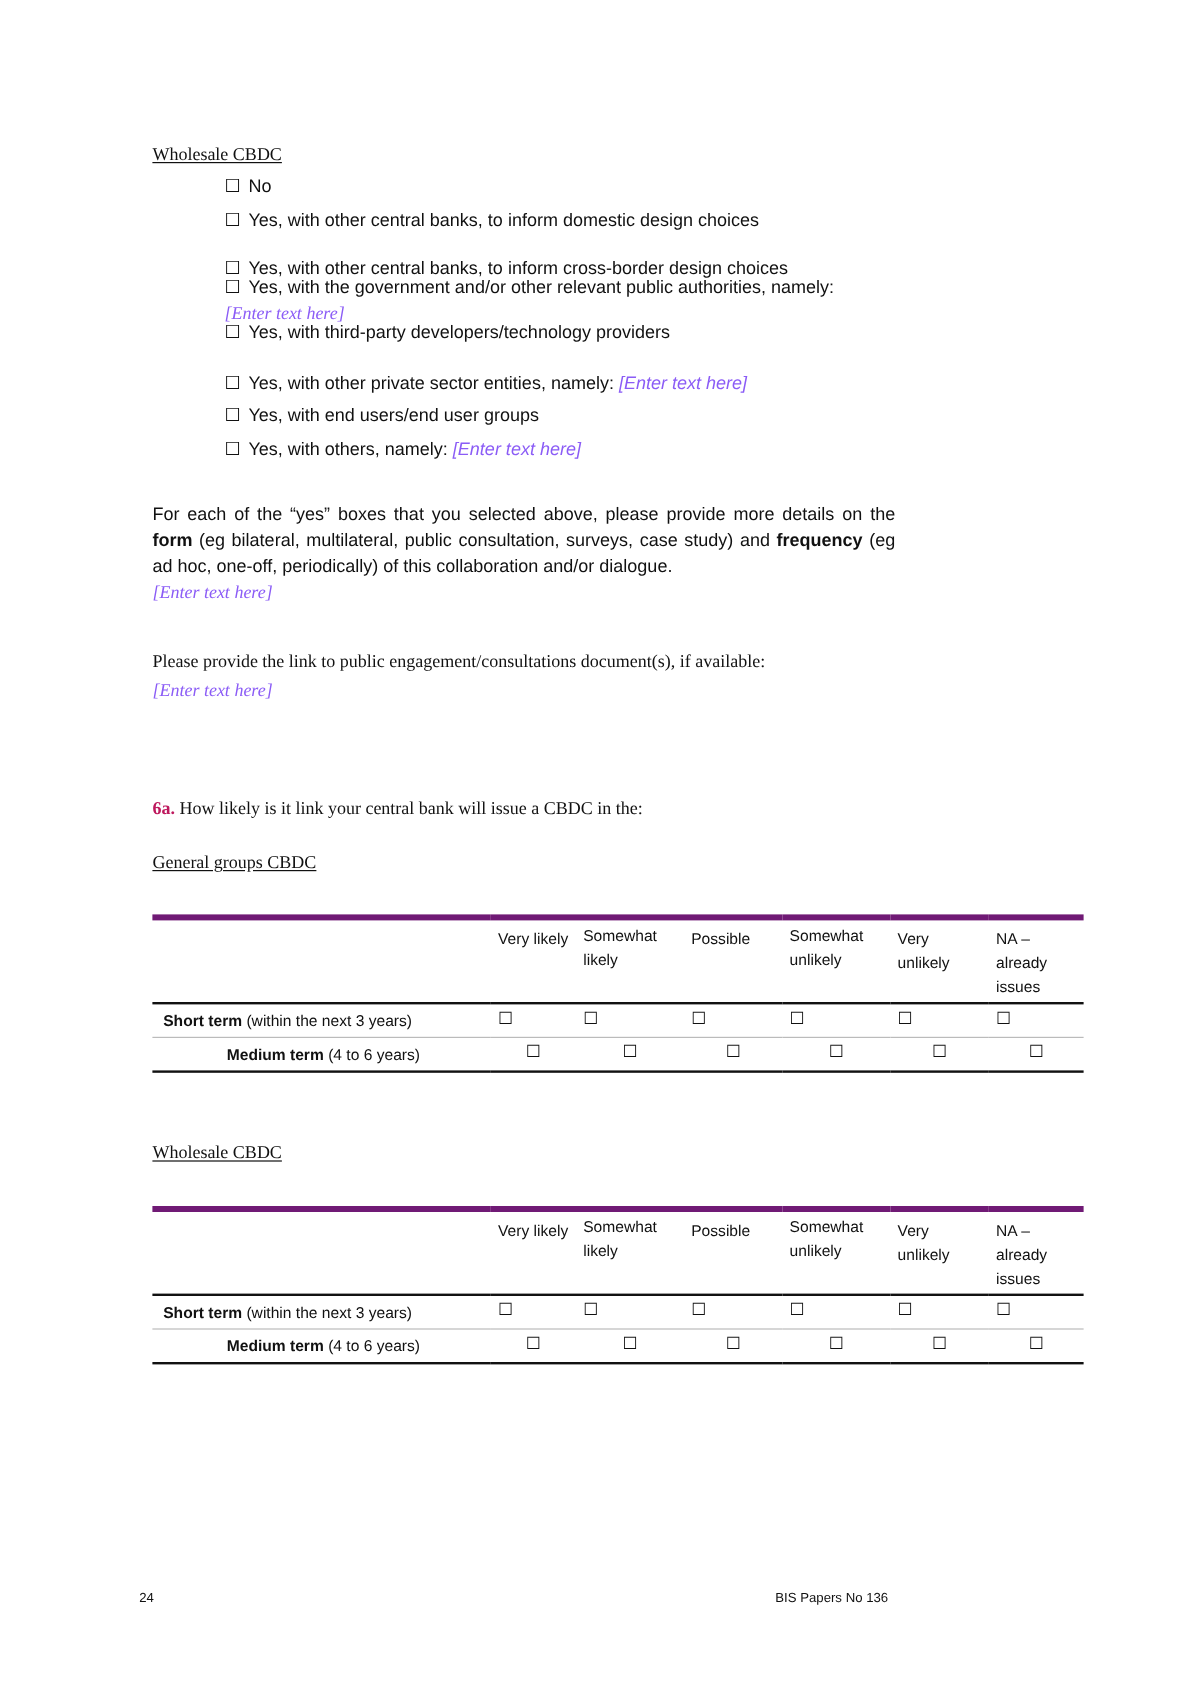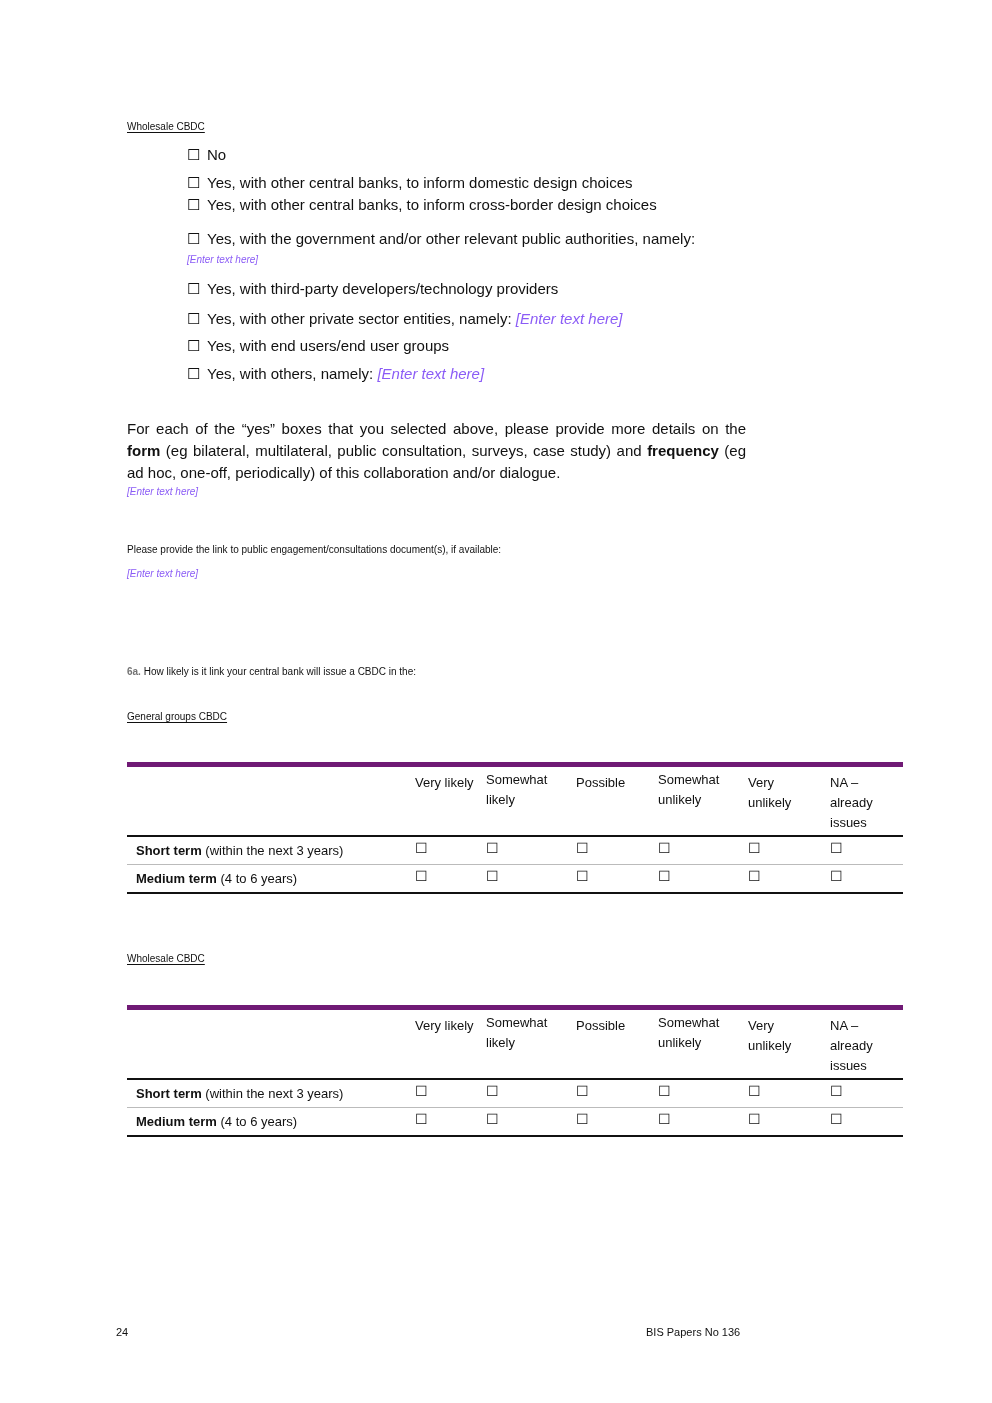--- a/index.html
+++ b/index.html
@@ -1,53 +1,53 @@
 <!DOCTYPE html>
 <html><head>
 <meta charset="utf-8">
 <style>
   html, body { margin: 0; padding: 0; background: #ffffff; }
   body { width: 992px; height: 1403px; position: relative; overflow: hidden;
          font-family: "Liberation Sans", sans-serif; color: #111; }
   .abs { position: absolute; }
   .u { text-decoration: underline; text-underline-offset: 2px; }
-  .t15 { font-size: 10px; }
+  .t15 { font-size: 15px; font-family: Liberation Serif, serif; }
   .ph { color: #8b5cf6; font-style: italic; }
   .cb { font-size: 15px; display: inline-block; width: 20px; }
   .opt { left: 187px; font-size: 15px; white-space: nowrap; }
   .para { left: 127px; width: 619px; font-size: 15px; line-height: 22px; text-align: justify; }
-  .qnum { color: #737373; font-weight: bold; text-align: right; }
+  .qnum { color: #be185d; font-weight: bold; text-align: right; }
   table.grid { position: absolute; left: 127px; width: 776px; border-collapse: collapse; font-size: 13px; }
   table.grid th { font-weight: normal; text-align: left; vertical-align: top; padding: 6px 6px 2px 6px; line-height: 20px; }
   table.grid thead tr { border-top: 5px solid #701a75; border-bottom: 2px solid #111; }
   table.grid tbody tr.r1 { border-bottom: 1px solid #bbb; }
-  table.grid tbody tr.r2 { border-bottom: 2px solid #111; }
+  table.grid tbody tr.r2 { border-bottom: 2px solid #111; text-align: center; }
   table.grid td { padding: 3px 6px 3px 9px; height: 21px; vertical-align: middle; }
   table.grid td.box { font-size: 14px; padding-left: 6px; vertical-align: top; }
   .footer { font-size: 11px; top: 1326px; }
 </style>
 </head>
 <body>
 
 <div class="abs u t15" style="left:127px; top:121px;">Wholesale CBDC</div>
 
 <div class="abs opt" style="top:146px;">
   <span class="cb">☐</span><span>No</span>
 </div>
 <div class="abs opt" style="top:174px;">
   <span class="cb">☐</span><span>Yes, with other central banks, to inform domestic design choices</span>
 </div>
-<div class="abs opt" style="top:196px;">
+<div class="abs opt" style="top:214px;">
   <span class="cb">☐</span><span>Yes, with other central banks, to inform cross-border design choices</span>
 </div>
 <div class="abs opt" style="top:230px;">
   <span class="cb">☐</span><span>Yes, with the government and/or other relevant public authorities, namely:</span>
 </div>
 <div class="abs t15 ph" style="left:187px; top:254px;">[Enter text here]</div>
-<div class="abs opt" style="top:280px;">
+<div class="abs opt" style="top:268px;">
   <span class="cb">☐</span><span>Yes, with third-party developers/technology providers</span>
 </div>
 <div class="abs opt" style="top:310px;">
   <span class="cb">☐</span><span>Yes, with other private sector entities, namely:</span>
   <span class="ph">[Enter text here]</span>
 </div>
 <div class="abs opt" style="top:337px;">
   <span class="cb">☐</span><span>Yes, with end users/end user groups</span>
 </div>
 <div class="abs opt" style="top:365px;">

